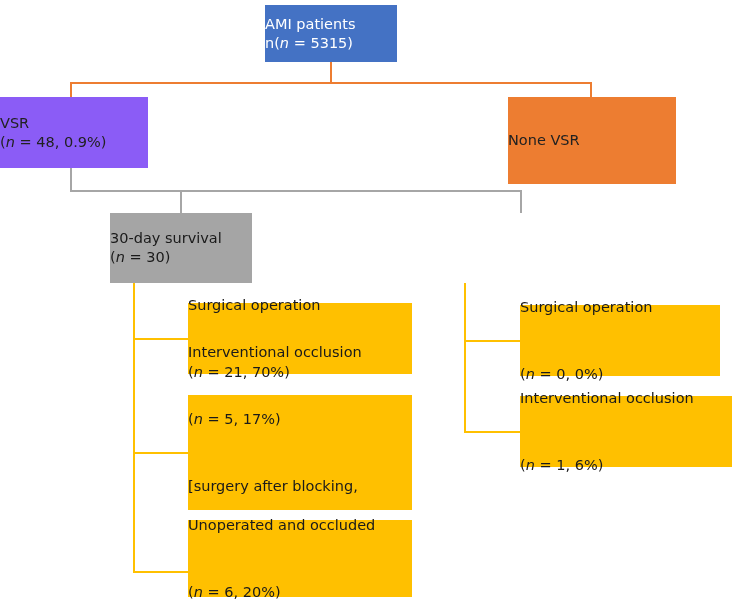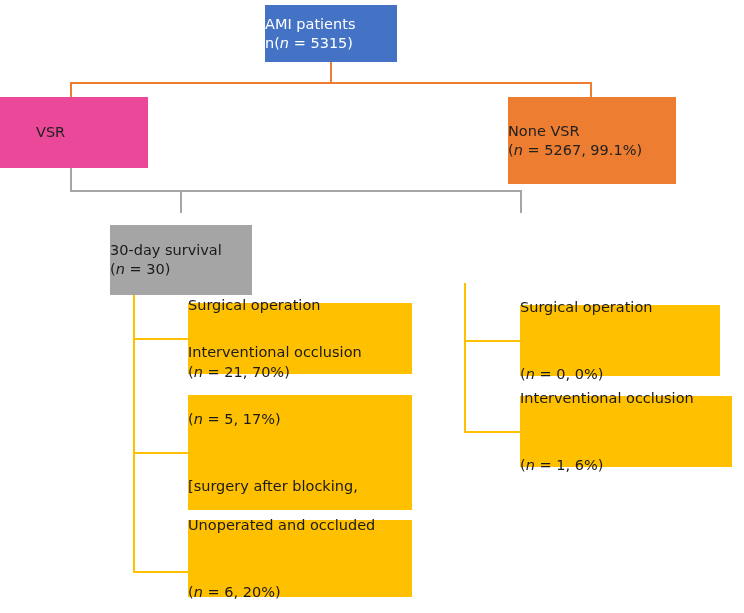--- a/index.html
+++ b/index.html
@@ -28,21 +28,21 @@
     line-height: 1.30;
     font-size: 14.5px;
     color: #1a1a1a;
     z-index: 3;
   }
   .node .line { display: block; white-space: nowrap; }
   .node .line i { font-style: italic; }
 
   .node-blue  { background: #4472C4; color: #ffffff; }
   .node-orange{ background: #ED7D31; color: #212121; }
-  .node-gray  { background: #A5A5A5; color: #1a1a1a; margin-top: 12px; }
+  .node-gray  { background: #A5A5A5; color: #1a1a1a; }
   .node-yellow{ background: #FFC000; color: #1a1a1a; gap: 48px; }
 
   .conn {
     position: absolute;
     z-index: 1;
   }
   .c-orange { background: #ED7D31; }
   .c-gray   { background: #A6A6A6; }
   .c-yellow { background: #FFC000; }
 </style>
@@ -68,27 +68,27 @@
 
   <div class="conn c-yellow" style="left: 464px; top: 283px; width: 2px; height: 150px; background: rgb(255, 192, 0);"></div>
   <div class="conn c-yellow" style="left: 464px; top: 340px; width: 56px; height: 2px; background: rgb(255, 192, 0);"></div>
   <div class="conn c-yellow" style="left: 464px; top: 431px; width: 56px; height: 2px; background: rgb(255, 192, 0);"></div>
 
   <div class="node node-blue" style="left: 265px; top: 5px; width: 132px; height: 57px; background: rgb(68, 114, 196);">
     <span class="line">AMI patients</span>
     <span class="line">n(<i>n</i> = 5315)</span>
   </div>
 
-  <div class="node node-orange" style="left: 0px; top: 97px; width: 148px; height: 71px; background: #ec4899; padding-left: 36px;">
+  <div class="node node-orange" style="left: 0px; top: 97px; width: 148px; height: 71px; background: #8b5cf6;">
     <span class="line">VSR</span>
+    <span class="line">(<i>n</i> = 48, 0.9%)</span>
   </div>
 
   <div class="node node-orange" style="left: 508px; top: 97px; width: 168px; height: 87px; background: rgb(237, 125, 49);">
     <span class="line">None VSR</span>
-    <span class="line">(<i>n</i> = 5267, 99.1%)</span>
   </div>
 
   <div class="node node-gray" style="left: 110px; top: 213px; width: 142px; height: 70px; background: rgb(165, 165, 165);">
     <span class="line">30-day survival</span>
     <span class="line">(<i>n</i> = 30)</span>
   </div>
 
 
   <div class="node node-yellow" style="left: 188px; top: 303px; width: 224px; height: 71px; background: rgb(255, 192, 0);">
     <span class="line">Surgical operation</span>

